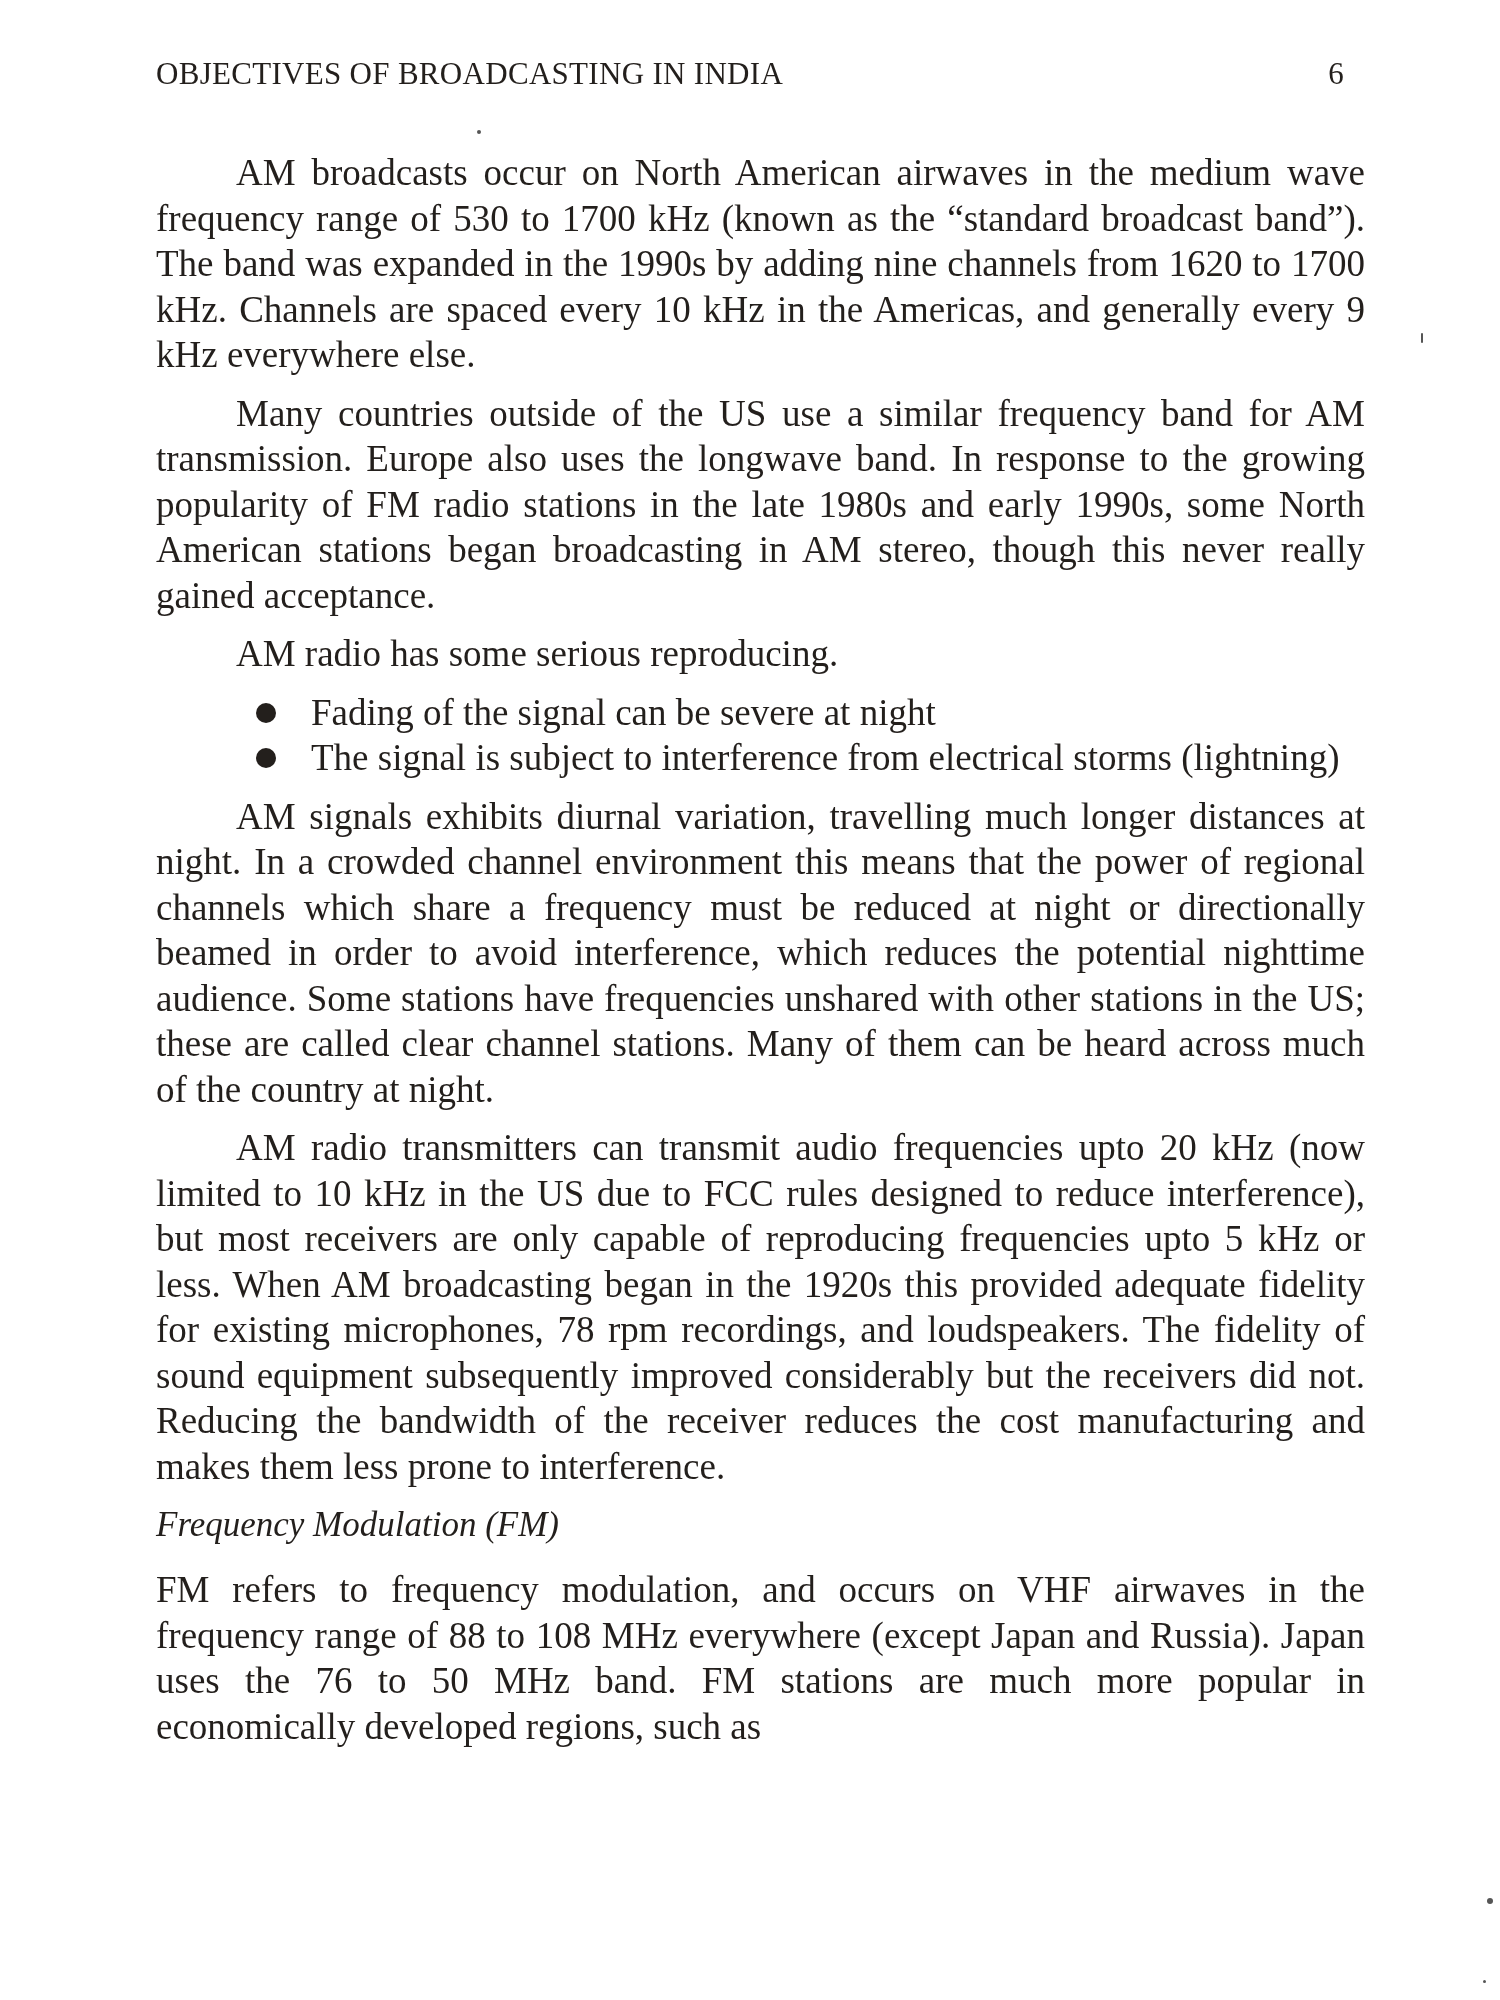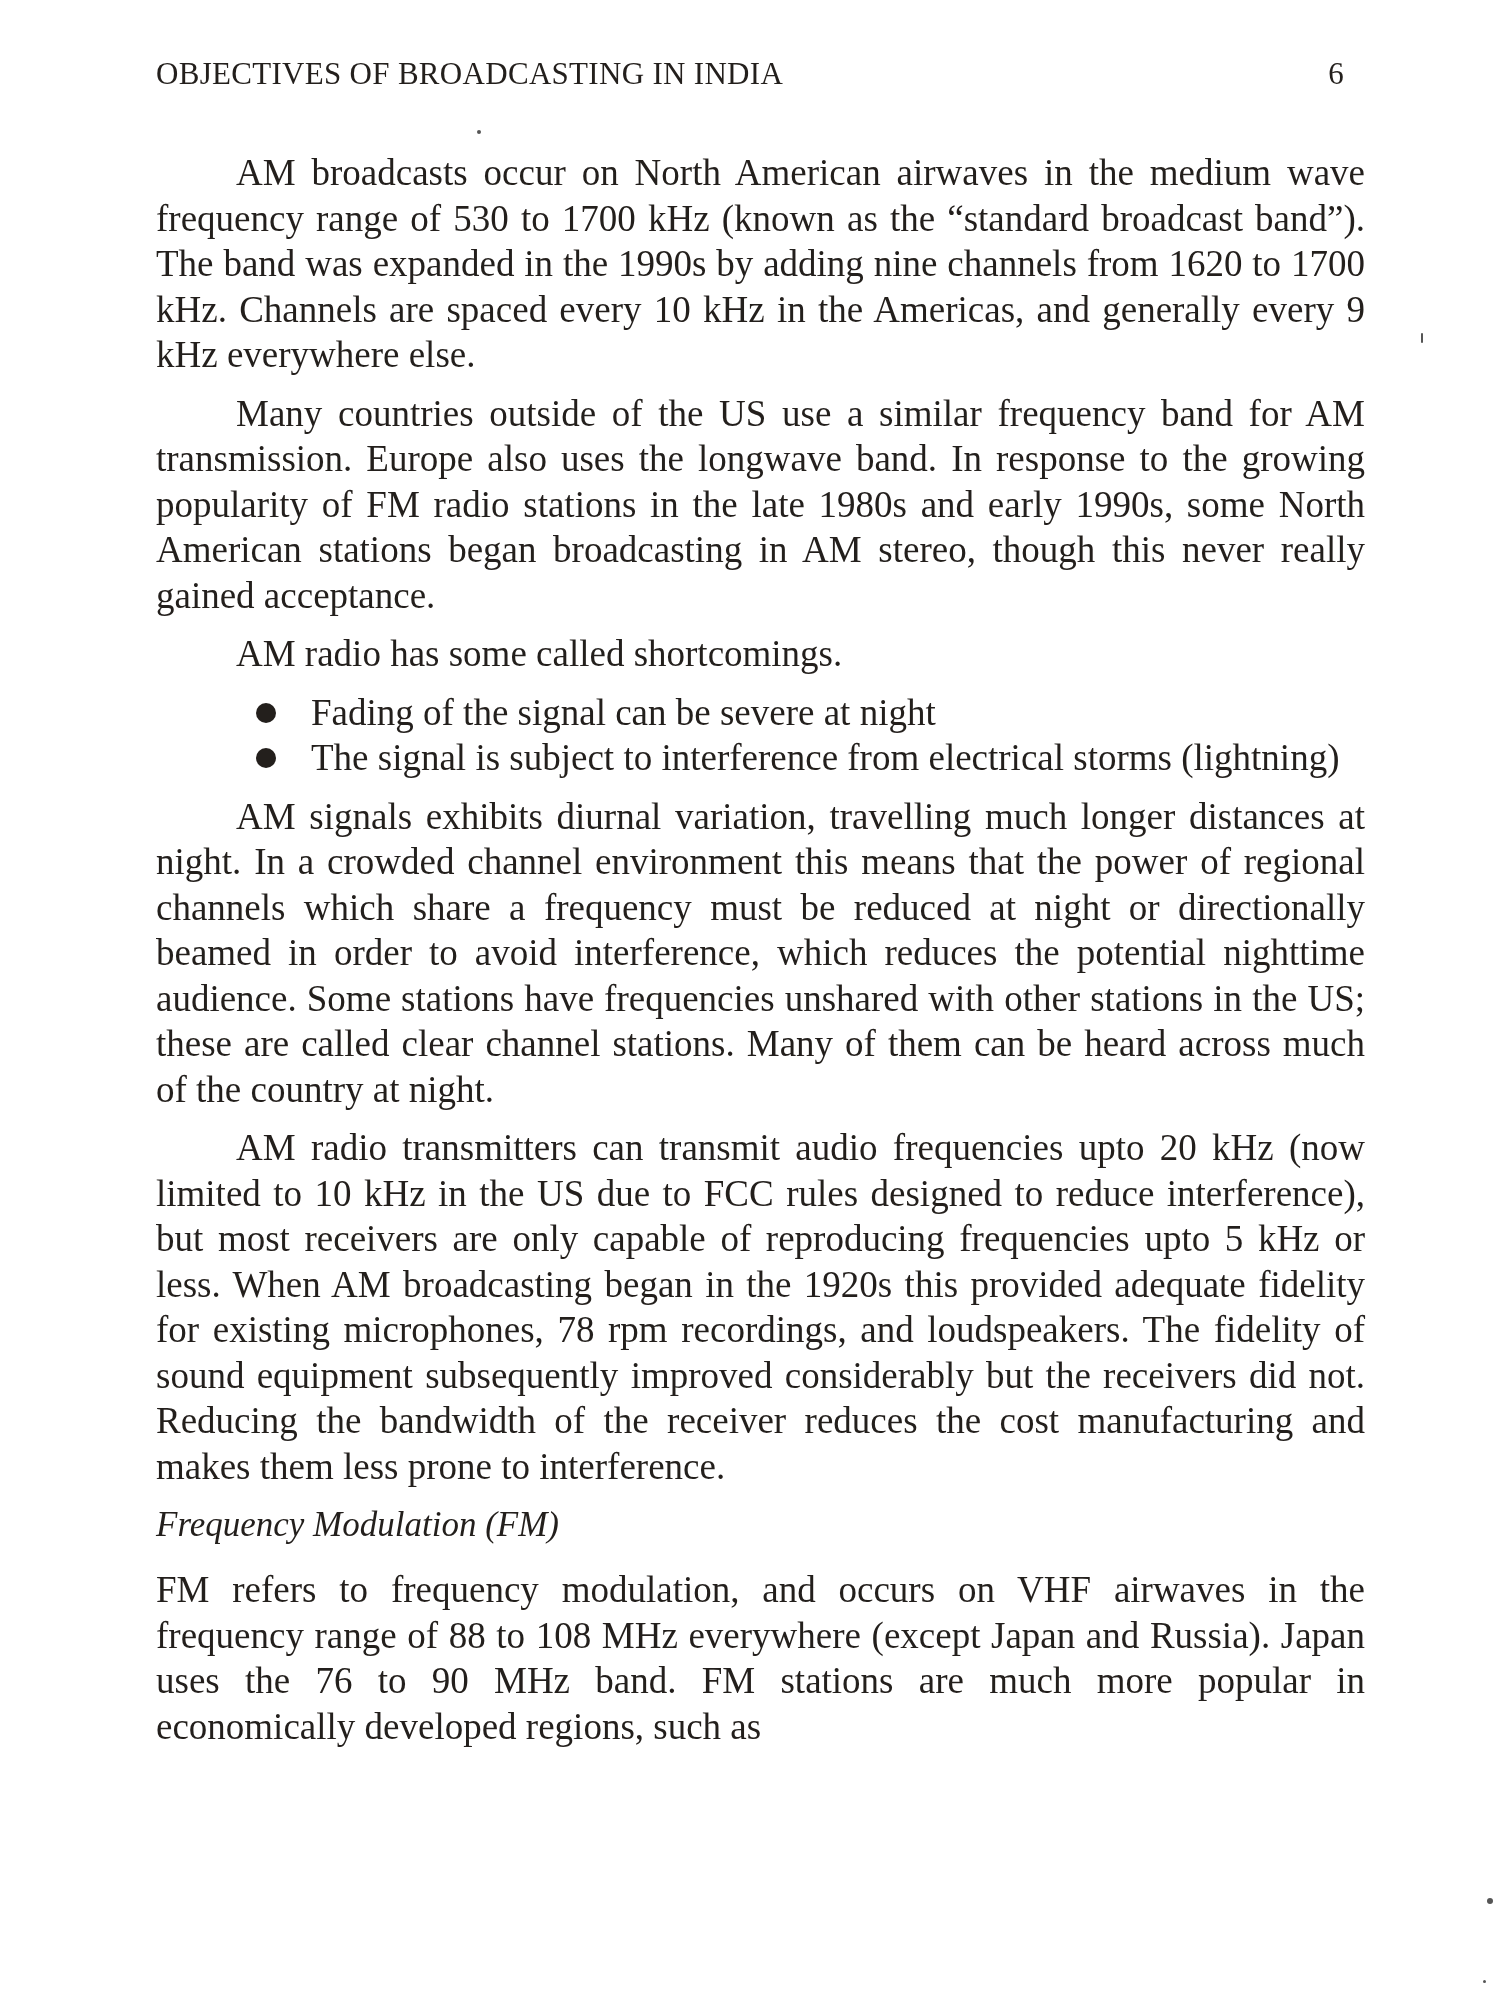--- a/index.html
+++ b/index.html
@@ -92,39 +92,39 @@
 
   <div class="running-head">
     <span>OBJECTIVES OF BROADCASTING IN INDIA</span>
     <span class="page-number">6</span>
   </div>
 
   <p class="para indent">AM broadcasts occur on North American airwaves in the medium wave frequency range of 530 to 1700 kHz (known as the “standard broadcast band”). The band was expanded in the 1990s by adding nine channels from 1620 to 1700 kHz. Channels are spaced every 10 kHz in the Americas, and generally every 9 kHz everywhere else.</p>
 
   <p class="para indent">Many countries outside of the US use a similar frequency band for AM transmission. Europe also uses the longwave band. In response to the growing popularity of FM radio stations in the late 1980s and early 1990s, some North American stations began broadcasting in AM stereo, though this never really gained acceptance.</p>
 
-  <p class="lead-in">AM radio has some called shortcomings.</p>
+  <p class="lead-in">AM radio has some serious reproducing.</p>
 
   <ul class="bullets">
     <li>
       <span class="bullet"></span>
       <span>Fading of the signal can be severe at night</span>
     </li>
     <li>
       <span class="bullet"></span>
       <span>The signal is subject to interference from electrical storms (lightning)</span>
     </li>
   </ul>
 
   <p class="para indent">AM signals exhibits diurnal variation, travelling much longer distances at night. In a crowded channel environment this means that the power of regional channels which share a frequency must be reduced at night or directionally beamed in order to avoid interference, which reduces the potential nighttime audience. Some stations have frequencies unshared with other stations in the US; these are called clear channel stations. Many of them can be heard across much of the country at night.</p>
 
   <p class="para indent">AM radio transmitters can transmit audio frequencies upto 20 kHz (now limited to 10 kHz in the US due to FCC rules designed to reduce interference), but most receivers are only capable of reproducing frequencies upto 5 kHz or less. When AM broadcasting began in the 1920s  this provided adequate fidelity for existing microphones, 78 rpm recordings, and loudspeakers. The fidelity of sound equipment subsequently improved considerably but the receivers did not. Reducing the bandwidth of the receiver reduces the cost manufacturing and makes them less prone to interference.</p>
 
   <div class="section-heading">Frequency Modulation (FM)</div>
 
-  <p class="para no-indent">FM refers to frequency modulation, and occurs on VHF airwaves in the frequency range of 88 to 108 MHz everywhere (except Japan and Russia). Japan uses the 76 to 90 MHz band. FM stations are much more popular in economically developed regions, such as</p>
+  <p class="para no-indent">FM refers to frequency modulation, and occurs on VHF airwaves in the frequency range of 88 to 108 MHz everywhere (except Japan and Russia). Japan uses the 76 to 50 MHz band. FM stations are much more popular in economically developed regions, such as</p>
 
 </div>
 
 <span class="speck" style="left:477px; top:130px;"></span>
 <span class="speck" style="left:1421px; top:333px; width:2px; height:10px; border-radius:1px;"></span>
 <span class="speck" style="left:1487px; top:1898px; width:6px; height:6px;"></span>
 <span class="speck" style="left:1483px; top:1980px; width:3px; height:3px;"></span>
 
 </body></html>

